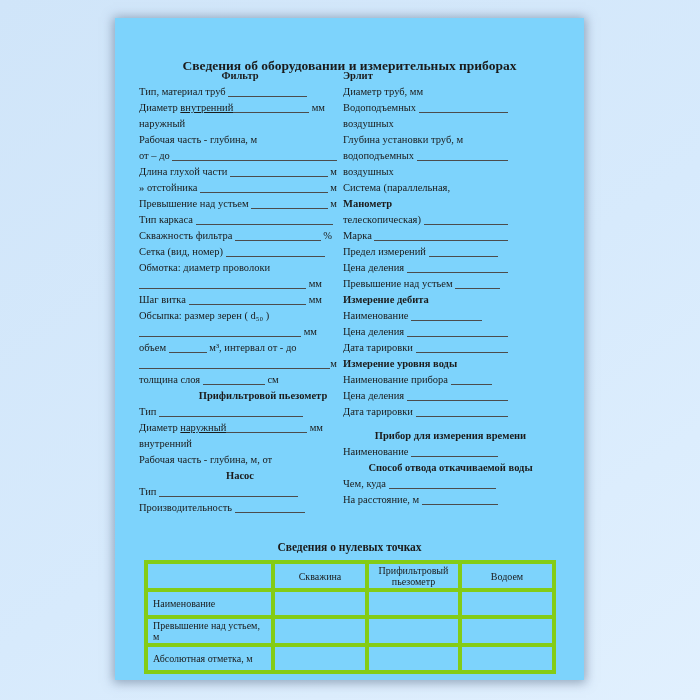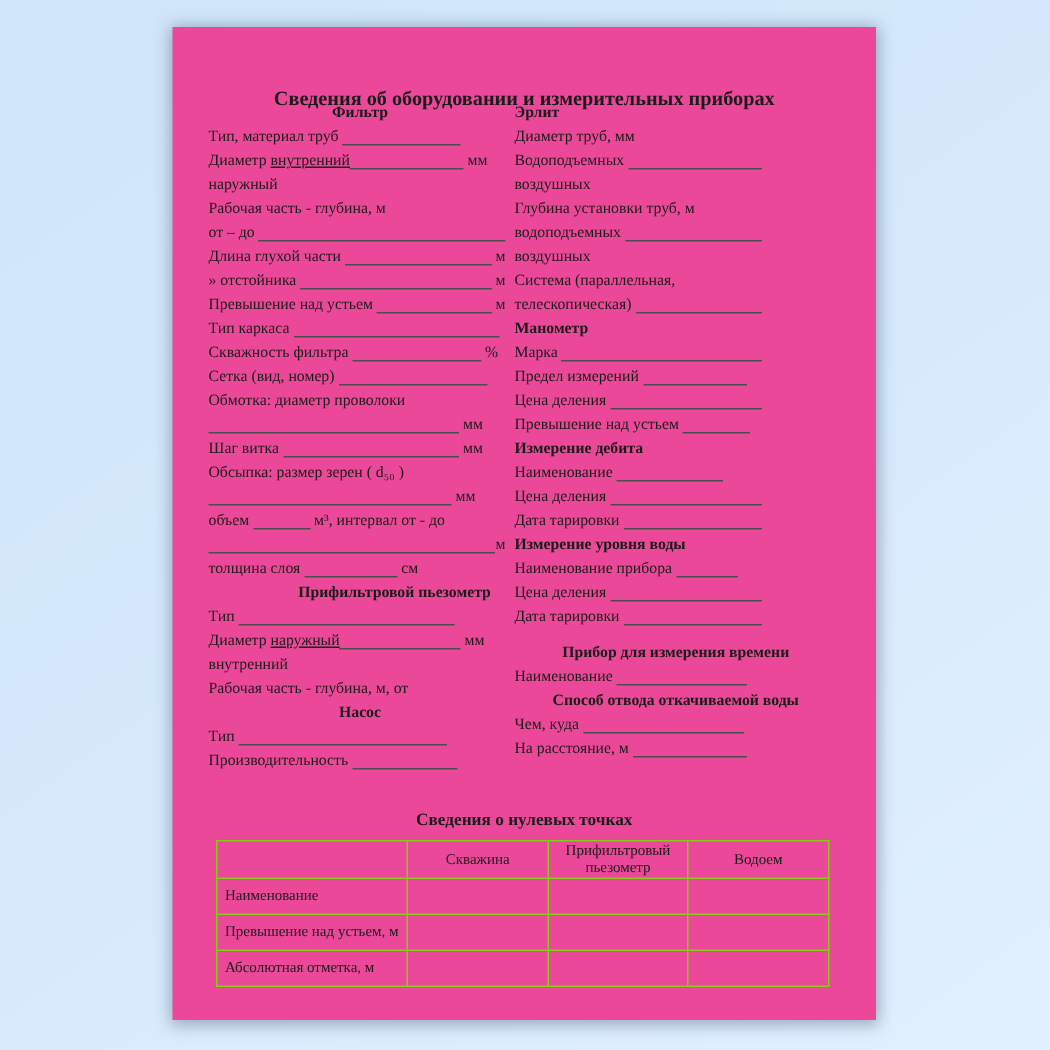--- a/index.html
+++ b/index.html
@@ -3,21 +3,21 @@
 <meta charset="utf-8">
 <style>
   html,body{margin:0;padding:0;}
   body{
     width:700px;height:700px;overflow:hidden;
     background:linear-gradient(145deg,#d0e5f9 0%,#d7eafc 55%,#e1f0fe 100%);
     font-family:"Liberation Serif","DejaVu Serif",serif;
   }
   .page{
     position:absolute;left:115px;top:18px;width:469px;height:662px;
-    background:#ec4899;color:#1b1b1b;
+    background:#7dd3fc;color:#1b1b1b;
     box-shadow:0 1px 10px 2px rgba(88,110,136,0.55);
   }
   .title{
     position:absolute;top:40px;left:0;right:0;text-align:center;
     font-weight:bold;font-size:13.5px;line-height:16px;white-space:pre;
   }
   .col{position:absolute;top:50px;font-size:10.5px;line-height:16px;}
   .col-left{left:24px;width:198px;}
   .col-right{left:228px;width:165px;}
   .line{display:flex;align-items:flex-start;height:16px;white-space:pre;overflow:visible;text-align:right;}
@@ -31,21 +31,21 @@
   .zp-title{
     position:absolute;top:521px;left:0;right:0;text-align:center;
     font-weight:bold;font-size:11.5px;line-height:16px;white-space:pre;
   }
   table.zp{
     position:absolute;top:542px;left:29px;
     border-collapse:collapse;table-layout:fixed;
     font-size:10px;color:#1b1b1b;
   }
   table.zp th,table.zp td{
-    border:1px solid #84cc16;font-weight:normal;
+    border:4px solid #84cc16;font-weight:normal;
     padding:1px 5px;overflow:hidden;
   }
   table.zp thead th{height:20px;text-align:center;vertical-align:middle;line-height:11px;}
   table.zp tbody th{height:21px;text-align:left;vertical-align:middle;line-height:11px;}
   table.zp tbody td{height:21px;}
 </style>
 </head>
 <body>
 
 <div class="page">
@@ -83,22 +83,22 @@
     </div>
   <div class="col col-right">
       <div class="line bold"><span class="txt">Эрлит</span></div>
       <div class="line"><span class="txt">Диаметр труб, мм</span></div>
       <div class="line"><span class="txt">Водоподъемных </span><span class="fill"></span></div>
       <div class="line"><span class="txt">воздушных</span></div>
       <div class="line"><span class="txt">Глубина установки труб, м</span></div>
       <div class="line"><span class="txt">водоподъемных </span><span class="fill"></span></div>
       <div class="line"><span class="txt">воздушных</span></div>
       <div class="line"><span class="txt">Система (параллельная,</span></div>
+      <div class="line bold"><span class="txt">Манометр</span></div>
       <div class="line"><span class="txt">телескопическая) </span><span class="fill"></span></div>
-      <div class="line bold"><span class="txt">Манометр</span></div>
       <div class="line"><span class="txt">Марка </span><span class="fill"></span></div>
       <div class="line" style="padding-right: 10px;"><span class="txt">Предел измерений </span><span class="fill"></span></div>
       <div class="line"><span class="txt">Цена деления </span><span class="fill"></span></div>
       <div class="line" style="padding-right: 8px;"><span class="txt">Превышение над устьем </span><span class="fill"></span></div>
       <div class="line bold"><span class="txt">Измерение дебита</span></div>
       <div class="line" style="padding-right: 26px;"><span class="txt">Наименование </span><span class="fill"></span></div>
       <div class="line"><span class="txt">Цена деления </span><span class="fill"></span></div>
       <div class="line"><span class="txt">Дата тарировки </span><span class="fill"></span></div>
       <div class="line bold"><span class="txt">Измерение уровня воды</span></div>
       <div class="line" style="padding-right: 16px;"><span class="txt">Наименование прибора </span><span class="fill"></span></div>

